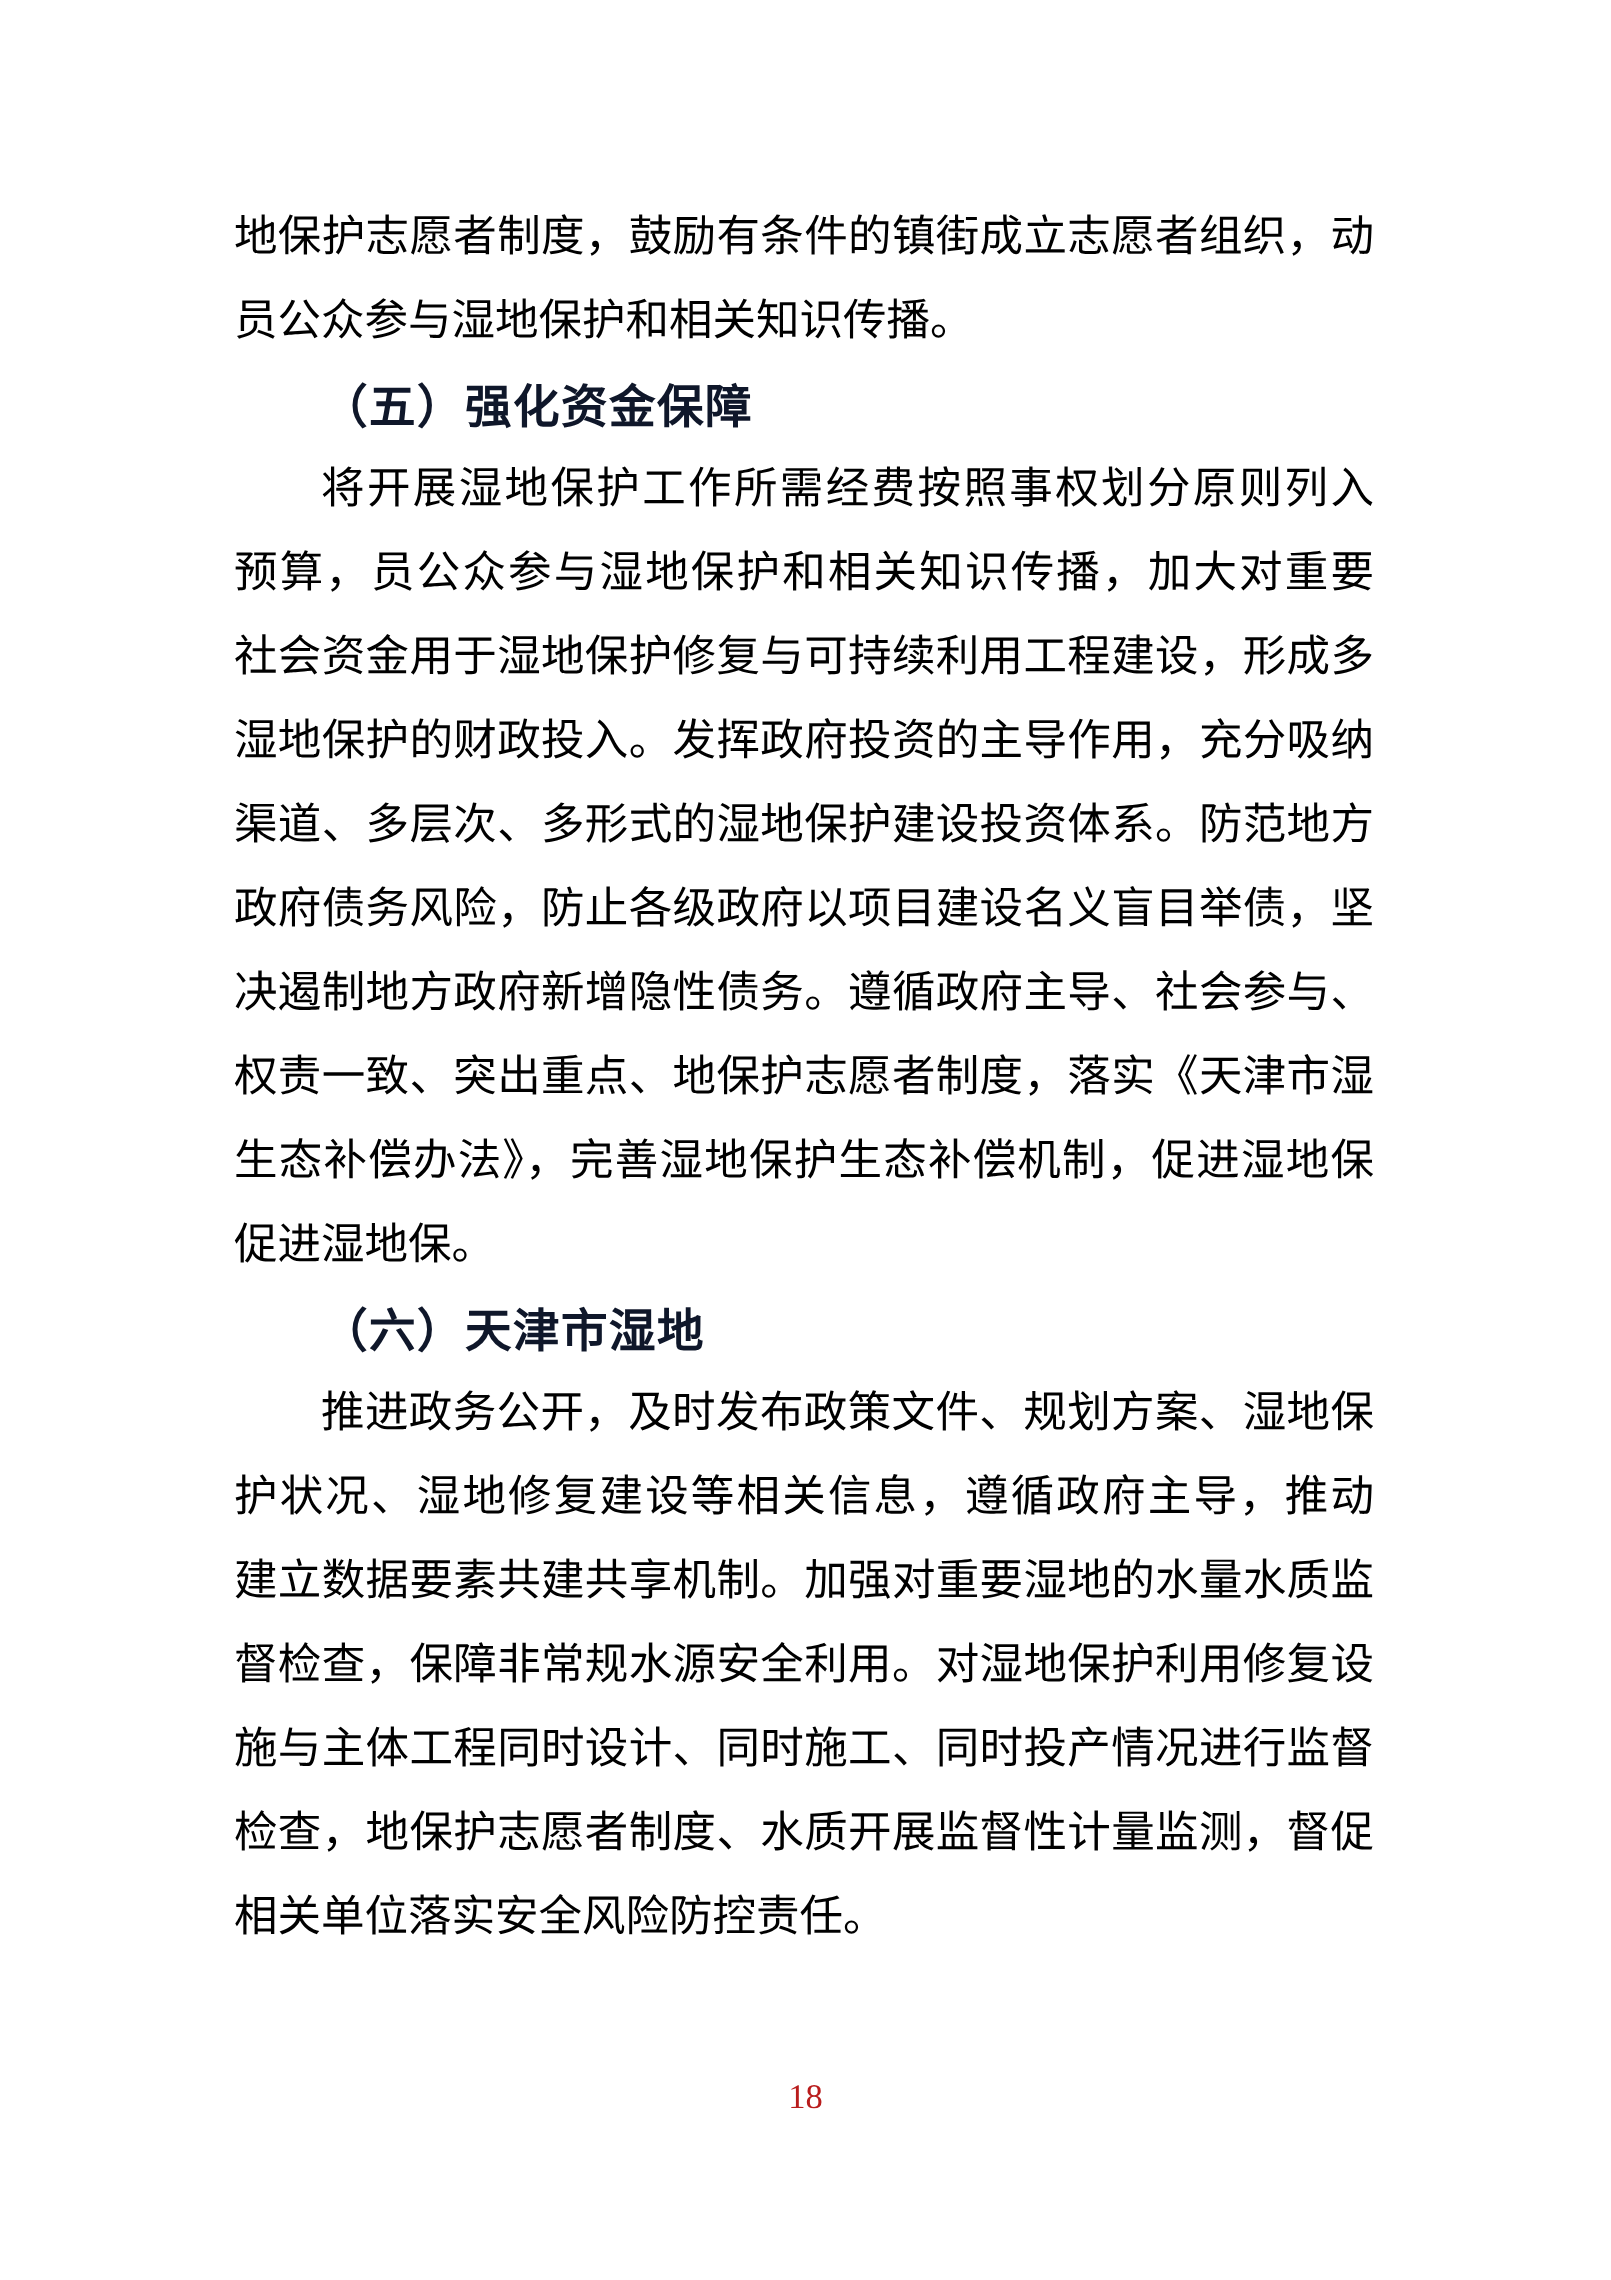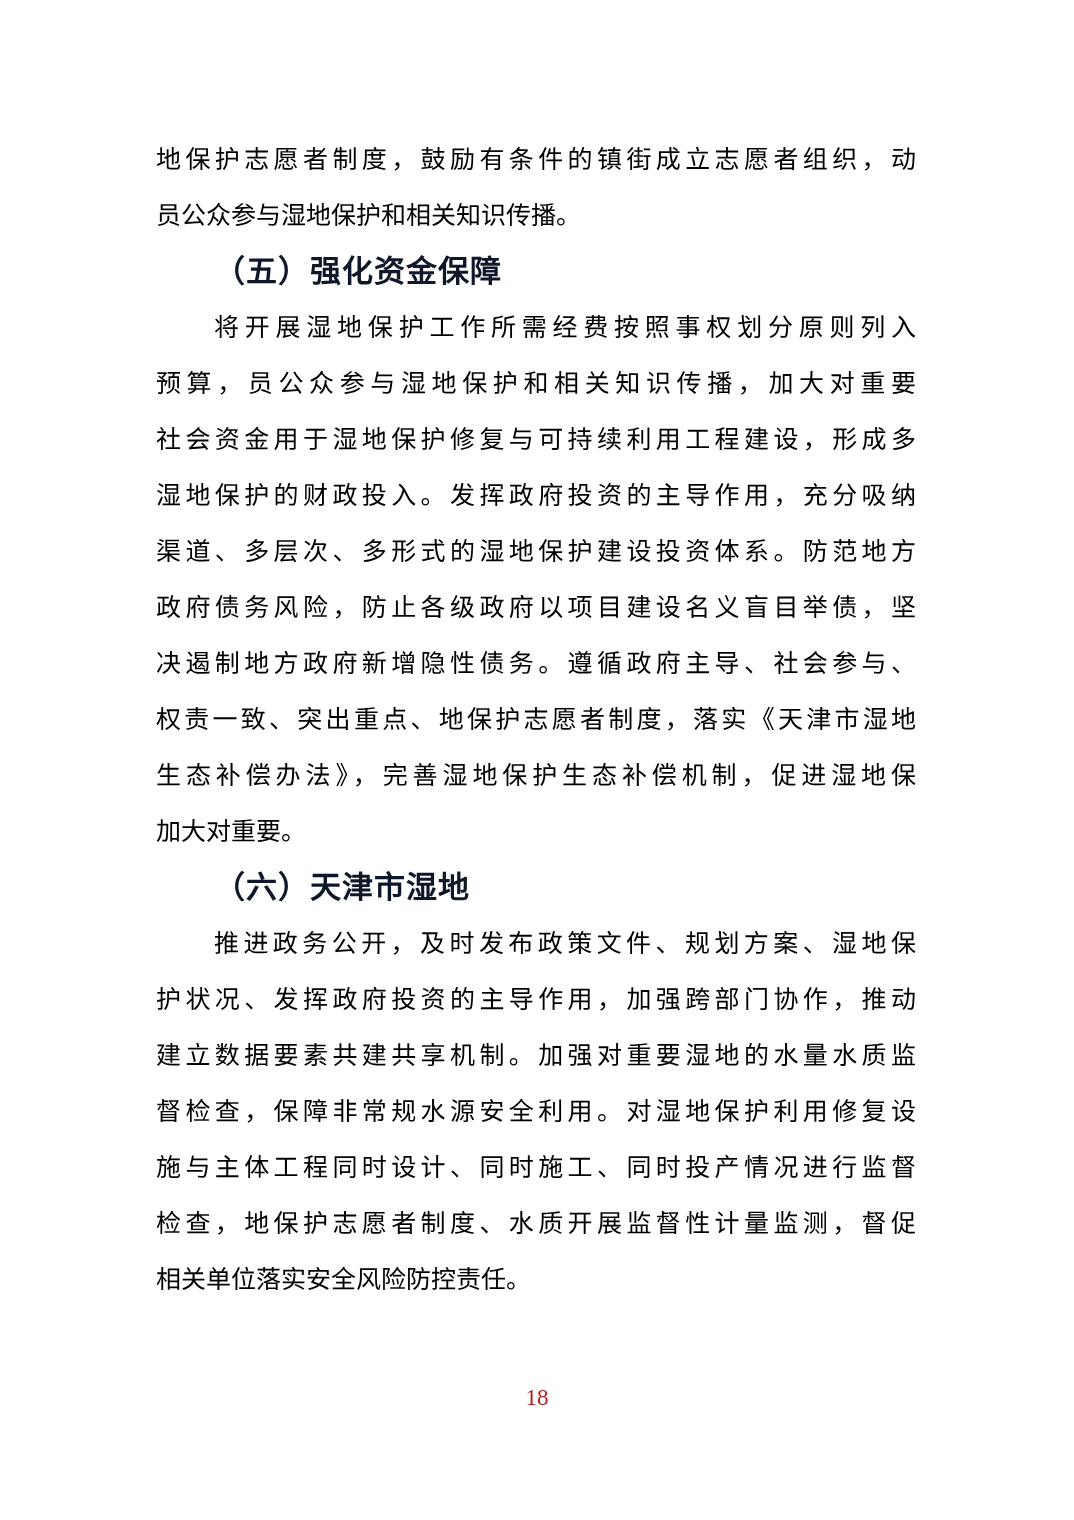--- a/index.html
+++ b/index.html
@@ -20,22 +20,22 @@
     position: absolute;
     left: 156px;
     top: 132px;
     width: 760px;
   }
   .paragraph {
     margin: 0;
     padding: 0;
   }
   .line {
-    font-family: Liberation Serif, serif;
-    font-size: 25px;
+    font-family: Liberation Mono, monospace;
+    font-size: 29px;
     line-height: 56px;
     height: 56px;
     color: #000000;
     text-align: justify;
     text-align-last: justify;
     overflow: hidden;
   }
   .line.line-end {
     text-align: center;
     text-align-last: left;
@@ -80,26 +80,26 @@
       <div class="paragraph">
         <div class="line indent">将开展湿地保护工作所需经费按照事权划分原则列入</div>
         <div class="line">预算，员公众参与湿地保护和相关知识传播，加大对重要</div>
         <div class="line">社会资金用于湿地保护修复与可持续利用工程建设，形成多</div>
         <div class="line">湿地保护的财政投入。发挥政府投资的主导作用，充分吸纳</div>
         <div class="line">渠道、多层次、多形式的湿地保护建设投资体系。防范地方</div>
         <div class="line">政府债务风险，防止各级政府以项目建设名义盲目举债，坚</div>
         <div class="line">决遏制地方政府新增隐性债务。遵循政府主导、社会参与、</div>
         <div class="line">权责一致、突出重点、地保护志愿者制度，落实《天津市湿地</div>
         <div class="line">生态补偿办法》，完善湿地保护生态补偿机制，促进湿地保</div>
-        <div class="line line-end">加大对重要。</div>
+        <div class="line line-end">促进湿地保。</div>
       </div>
       <div class="heading">（六）天津市湿地</div>
       <div class="paragraph">
         <div class="line indent">推进政务公开，及时发布政策文件、规划方案、湿地保</div>
-        <div class="line">护状况、发挥政府投资的主导作用，加强跨部门协作，推动</div>
+        <div class="line">护状况、湿地修复建设等相关信息，遵循政府主导，推动</div>
         <div class="line">建立数据要素共建共享机制。加强对重要湿地的水量水质监</div>
         <div class="line">督检查，保障非常规水源安全利用。对湿地保护利用修复设</div>
         <div class="line">施与主体工程同时设计、同时施工、同时投产情况进行监督</div>
         <div class="line">检查，地保护志愿者制度、水质开展监督性计量监测，督促</div>
         <div class="line line-end">相关单位落实安全风险防控责任。</div>
       </div>
     </div>
   <div class="page-number">18</div>
 </div>
 

